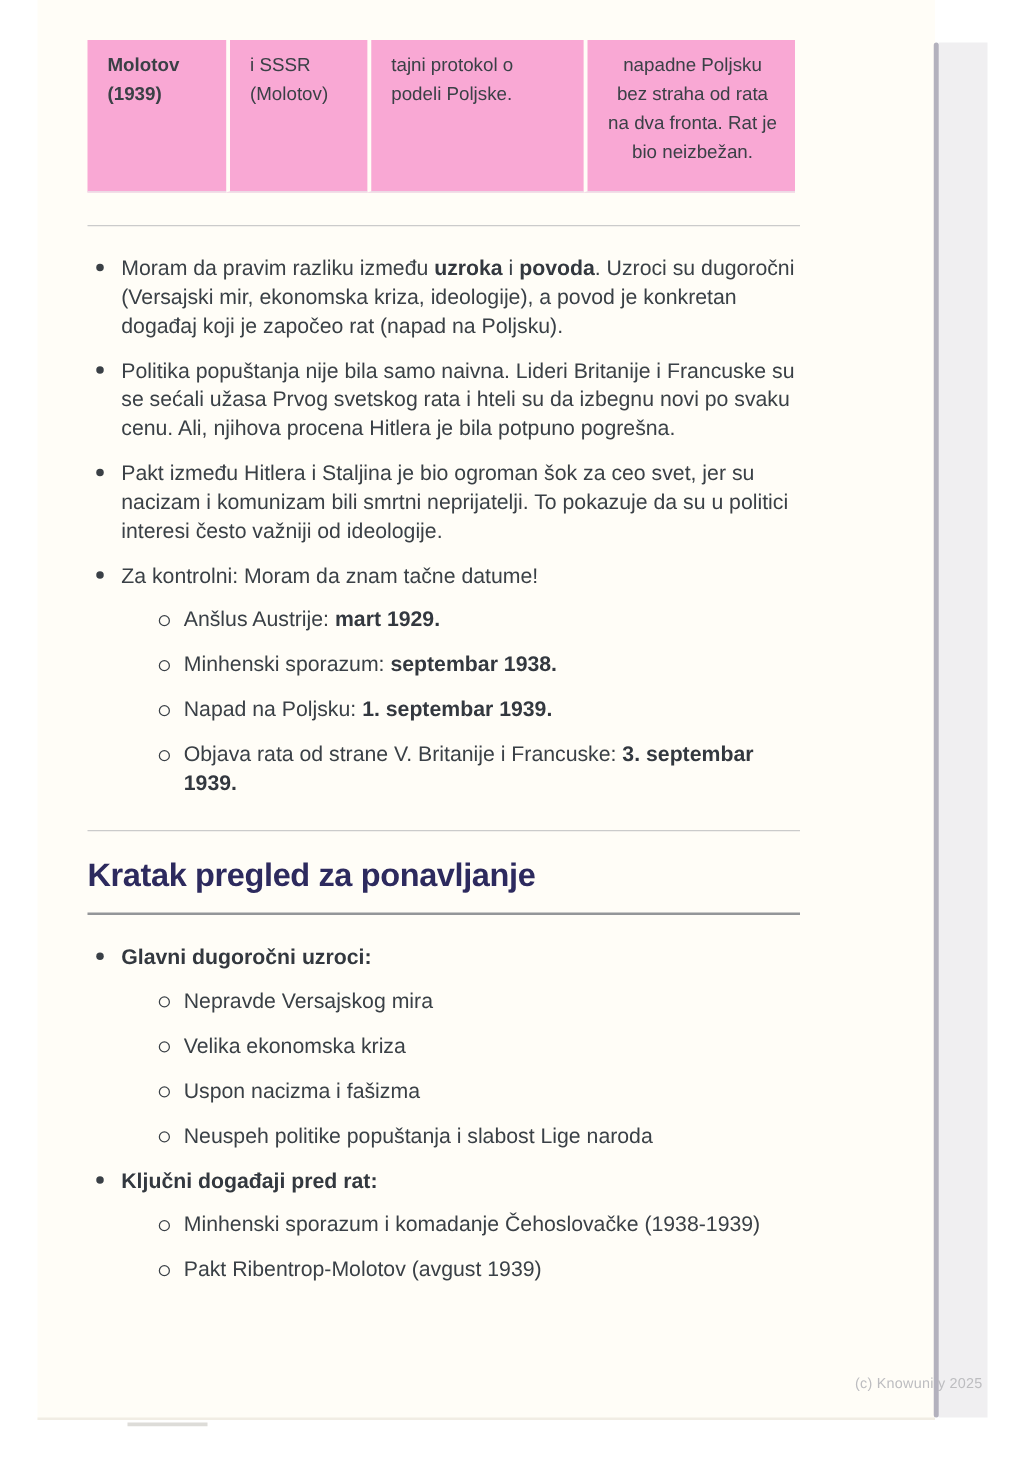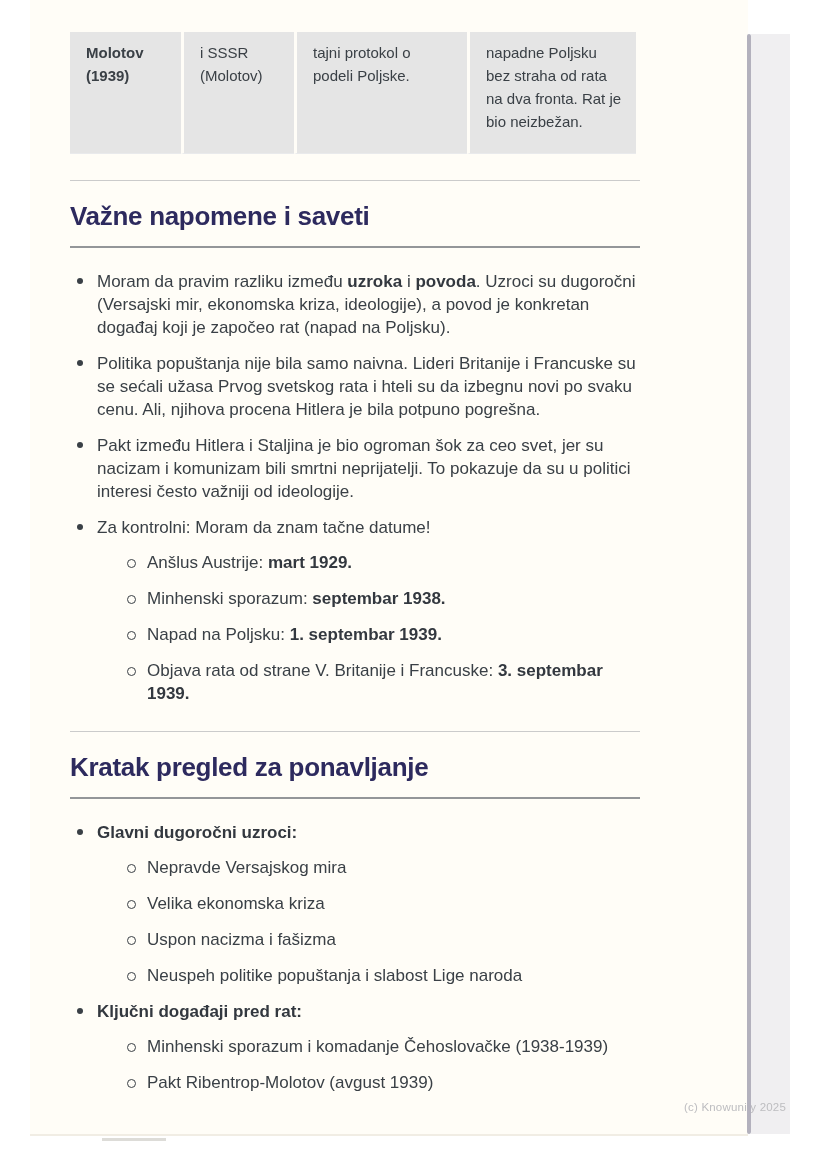--- a/index.html
+++ b/index.html
@@ -6,25 +6,25 @@
   html,body { background:#ffffff; }
   body { font-family:"Liberation Sans","DejaVu Sans",sans-serif; }
   .screen { position:relative; width:828px; height:1171px; background:#ffffff; overflow:hidden; margin:0 auto; }
 
   
   .page { position:absolute; left:30px; top:0; width:718px; height:1136px; background:#fffdf7; border-bottom:2px solid #f1ede4; }
   .content { padding:32px 0 0 40px; width:610px; color:#3a4046; }
 
   
   table.notes-table { width:566px; border-collapse:separate; border-spacing:0; table-layout:fixed; }
-  table.notes-table td { background:#e5e5e5; vertical-align:top; padding:9px 14px 9px 16px;
+  table.notes-table td { background:#f9a8d4; vertical-align:top; padding:9px 14px 9px 16px;
     font-size:15px; line-height:23px; color:#3a4046; height:122px; border-bottom:1px solid #e9eaec; }
   table.notes-table td + td { border-left:3px solid #fffdf7; }
   td.c1 { width:111px; font-weight:700; color:#30353c; }
-  td.c2 { width:113px; } td.c3 { width:173px; } td.c4 { width:169px; }
+  td.c2 { width:113px; } td.c3 { width:173px; } td.c4 { width:169px;text-align:center; }
 
   hr.divider { border:none; border-top:1px solid #cbcbcb; margin:26px 0 0; width:570px; }
 
   h2.section-heading { margin:18px 0 0; width:570px; font-size:26px; line-height:34px; font-weight:700;
     color:#2d2a5e; letter-spacing:-0.3px; padding-bottom:13px; border-bottom:2px solid #949699; }
 
   ul.mainlist { margin:22px 0 0; padding:0; list-style:none; width:574px; font-size:17px; line-height:23px; }
   ul.mainlist > li { position:relative; padding-left:27px; margin-bottom:13px; }
   ul.mainlist > li::before { content:""; position:absolute; left:7px; top:8px; width:6px; height:6px;
     border-radius:50%; background:#3a4046; }
@@ -58,21 +58,20 @@
           <tr>
             <td class="c1">Molotov (1939)</td>
             <td class="c2">i SSSR (Molotov)</td>
             <td class="c3">tajni protokol o podeli Poljske.</td>
             <td class="c4">napadne Poljsku bez straha od rata na dva fronta. Rat je bio neizbežan.</td>
           </tr>
         </tbody>
       </table>
 
       <hr class="divider">
-      <h2 class="section-heading">Važne napomene i saveti</h2>
       <ul class="mainlist">
           <li>
             <div><span>Moram da pravim razliku između </span><span class="b">uzroka</span><span> i </span><span class="b">povoda</span><span>. Uzroci su dugoročni (Versajski mir, ekonomska kriza, ideologije), a povod je konkretan događaj koji je započeo rat (napad na Poljsku).</span></div>
           </li>
           <li>
             <div><span>Politika popuštanja nije bila samo naivna. Lideri Britanije i Francuske su se sećali užasa Prvog svetskog rata i hteli su da izbegnu novi po svaku cenu. Ali, njihova procena Hitlera je bila potpuno pogrešna.</span></div>
           </li>
           <li>
             <div><span>Pakt između Hitlera i Staljina je bio ogroman šok za ceo svet, jer su nacizam i komunizam bili smrtni neprijatelji. To pokazuje da su u politici interesi često važniji od ideologije.</span></div>
           </li>

